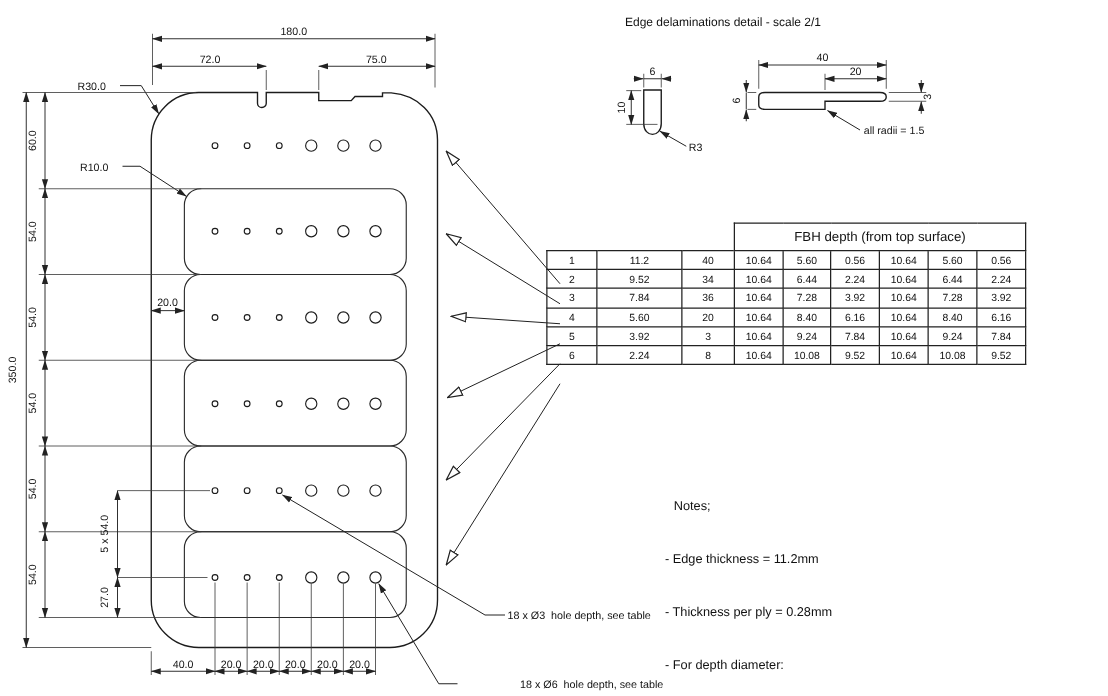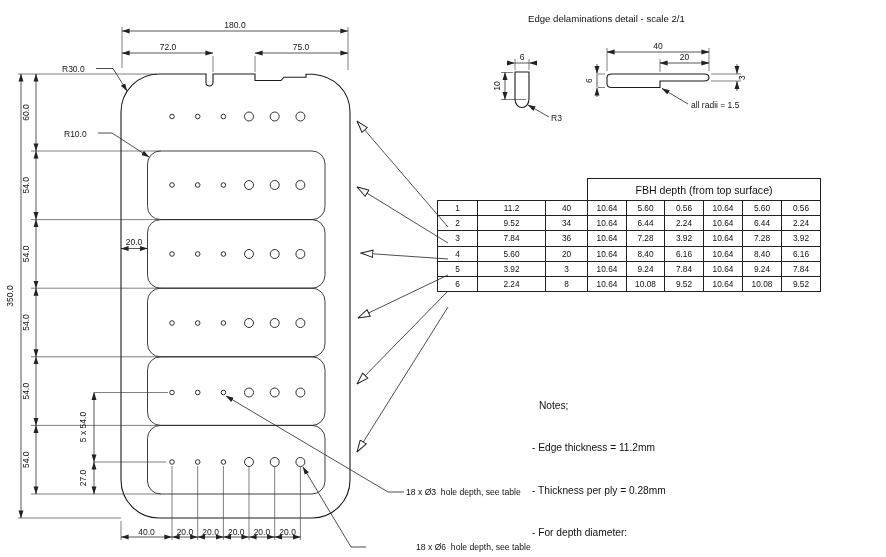--- a/index.html
+++ b/index.html
@@ -11,21 +11,21 @@
   svg text{font-family:"Liberation Sans",sans-serif;font-size:8.5px;fill:#141414;}
   .ta-m{text-anchor:middle;}
   .ta-s{text-anchor:start;}
   .outline{fill:none;stroke:#1c1c1c;stroke-width:1.1;}
   .pocket{fill:none;stroke:#2a2a2a;stroke-width:0.9;}
   .hole{fill:none;stroke:#1c1c1c;stroke-width:0.9;}
   .dim{stroke:#222;stroke-width:0.75;fill:none;}
   .ext{stroke:#3a3a3a;stroke-width:0.65;fill:none;}
   .ptr{stroke:#222;stroke-width:0.8;fill:none;}
 
-  #edge-title{position:absolute;left:528px;top:13px;font-size:9.6px;}
+  #edge-title{position:absolute;left:500px;top:13px;font-size:9.6px;}
   #label-holes3{position:absolute;left:406px;top:487px;font-size:8.6px;white-space:pre;}
   #label-holes6{position:absolute;left:368px;top:542px;font-size:8.6px;white-space:pre;margin-left:48px;}
 
   #fbh-table{position:absolute;left:437px;top:178px;border-collapse:collapse;table-layout:fixed;}
   #fbh-table td{border:1px solid #222;text-align:center;vertical-align:middle;padding:0;white-space:pre;overflow:hidden;}
   #fbh-table td.nob{border:none;}
   #fbh-table .hdr{font-size:10.6px;}
   #fbh-table .dat{font-size:8.3px;}
   #fbh-table tr.h1 td{height:21px;}
   #fbh-table tr.h2 td{height:19px;}

